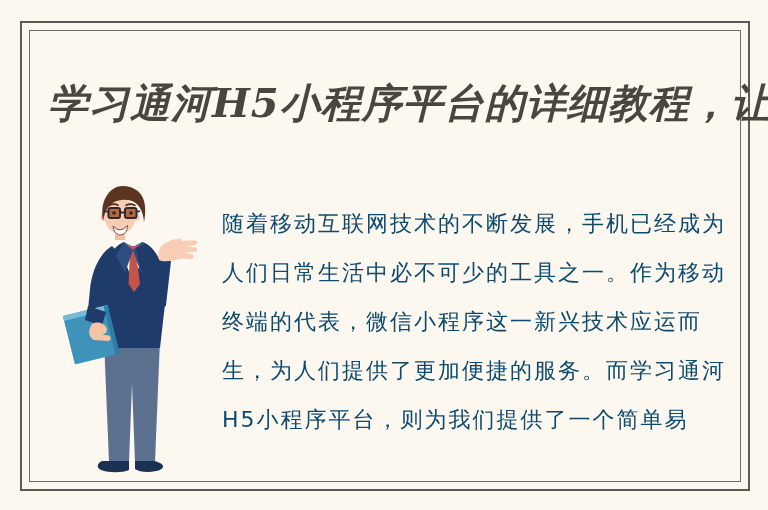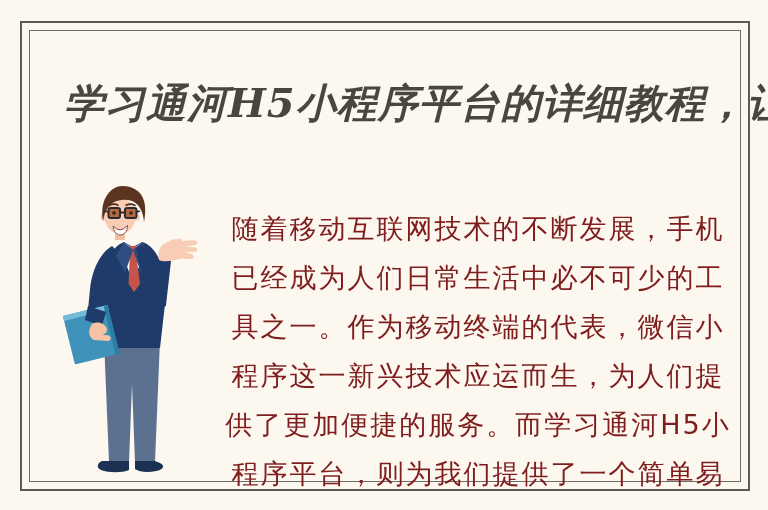--- a/index.html
+++ b/index.html
@@ -9,31 +9,31 @@
   }
   .frame-outer{
     position:absolute;left:20px;top:21px;width:730px;height:470px;
     border:2px solid #5d5955;box-sizing:border-box;
   }
   .frame-inner{
     position:absolute;left:7px;top:7px;right:7px;bottom:7px;
     border:1px solid #6f6b67;
   }
   .title{
-    position:absolute;left:64px;top:48px;width:700px;
+    position:absolute;left:48px;top:48px;width:700px;
     font-family:"DejaVu Serif",serif;
     font-style:italic;font-weight:bold;
     font-size:40px;line-height:56px;letter-spacing:1px;
     color:#4b4540;
   }
   .title .title-line{white-space:nowrap;}
   .body-text{
     position:absolute;left:222px;top:177px;width:512px;
-    font-size:27px;line-height:49px;letter-spacing:2px;
-    color:#7f1d1d;text-align:center;word-break:break-all;
+    font-size:22px;line-height:49px;letter-spacing:2px;
+    color:#0c4a6e;text-align:left;word-break:break-all;
   }
   .illustration{
     position:absolute;left:52px;top:184px;width:152px;height:290px;
   }
   .illustration svg{display:block;width:100%;height:100%;}
 </style>
 </head>
 <body>
 
 <div class="page">

